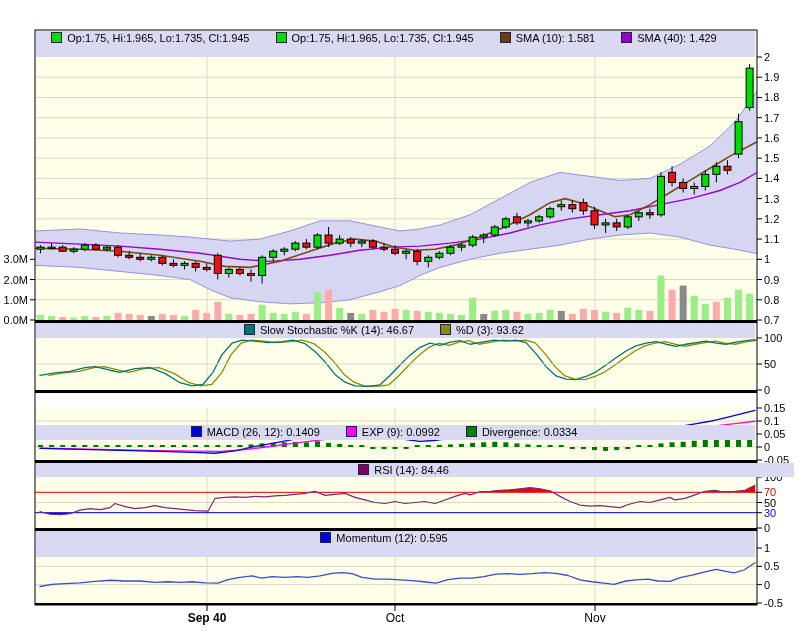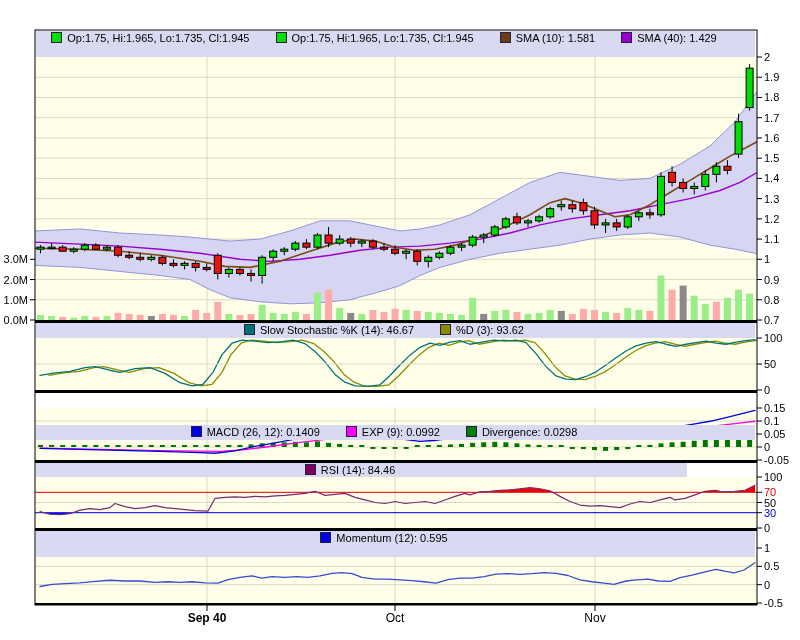--- a/index.html
+++ b/index.html
@@ -7,21 +7,21 @@
         font-family:"Liberation Sans",sans-serif;}
   #chart-svg{position:absolute;left:0;top:0;}
   .strip{position:absolute;background:#d9d9f2;display:flex;flex-direction:row;
          justify-content:center;font-size:11px;color:#000;}
   .lrow{display:flex;align-items:center;height:13px;margin-left:3px;}
   .litem{display:inline-flex;align-items:center;margin-right:26px;white-space:nowrap;}
   .sw{width:9px;height:9px;border:1px solid #222244;margin-right:5px;display:inline-block;flex:0 0 auto;}
   #strip-main{left:36px;top:31px;width:719px;height:26px;}
   #strip-stoch{left:36px;top:323px;width:719px;height:15px;}
   #strip-macd{left:36px;top:393px;width:719px;height:15px;margin-top:32px;}
-  #strip-rsi{left:36px;top:463px;width:651px;height:14px;}
+  #strip-rsi{left:36px;top:463px;width:758px;height:14px;}
   #strip-mom{left:36px;top:531px;width:719px;height:26px;}
 </style>
 </head>
 <body>
 
 <div id="page">
   <svg id="chart-svg" width="800" height="640">
       <defs>
         <clipPath id="clipMain">
           <rect x="35" y="57" width="722" height="263"></rect>
@@ -482,21 +482,21 @@
       <span class="litem">
         <span class="sw" style="background: rgb(0, 0, 224);"></span>
         <span>MACD (26, 12): 0.1409</span>
       </span>
       <span class="litem">
         <span class="sw" style="background: rgb(255, 0, 255);"></span>
         <span>EXP (9): 0.0992</span>
       </span>
       <span class="litem">
         <span class="sw" style="background: rgb(0, 128, 0);"></span>
-        <span>Divergence: 0.0298</span>
+        <span>Divergence: 0.0334</span>
       </span>
     </div>
   </div>
 
   <div class="strip" id="strip-rsi">
     <div class="lrow">
       <span class="litem">
         <span class="sw" style="background: rgb(128, 0, 96);"></span>
         <span>RSI (14): 84.46</span>
       </span>

